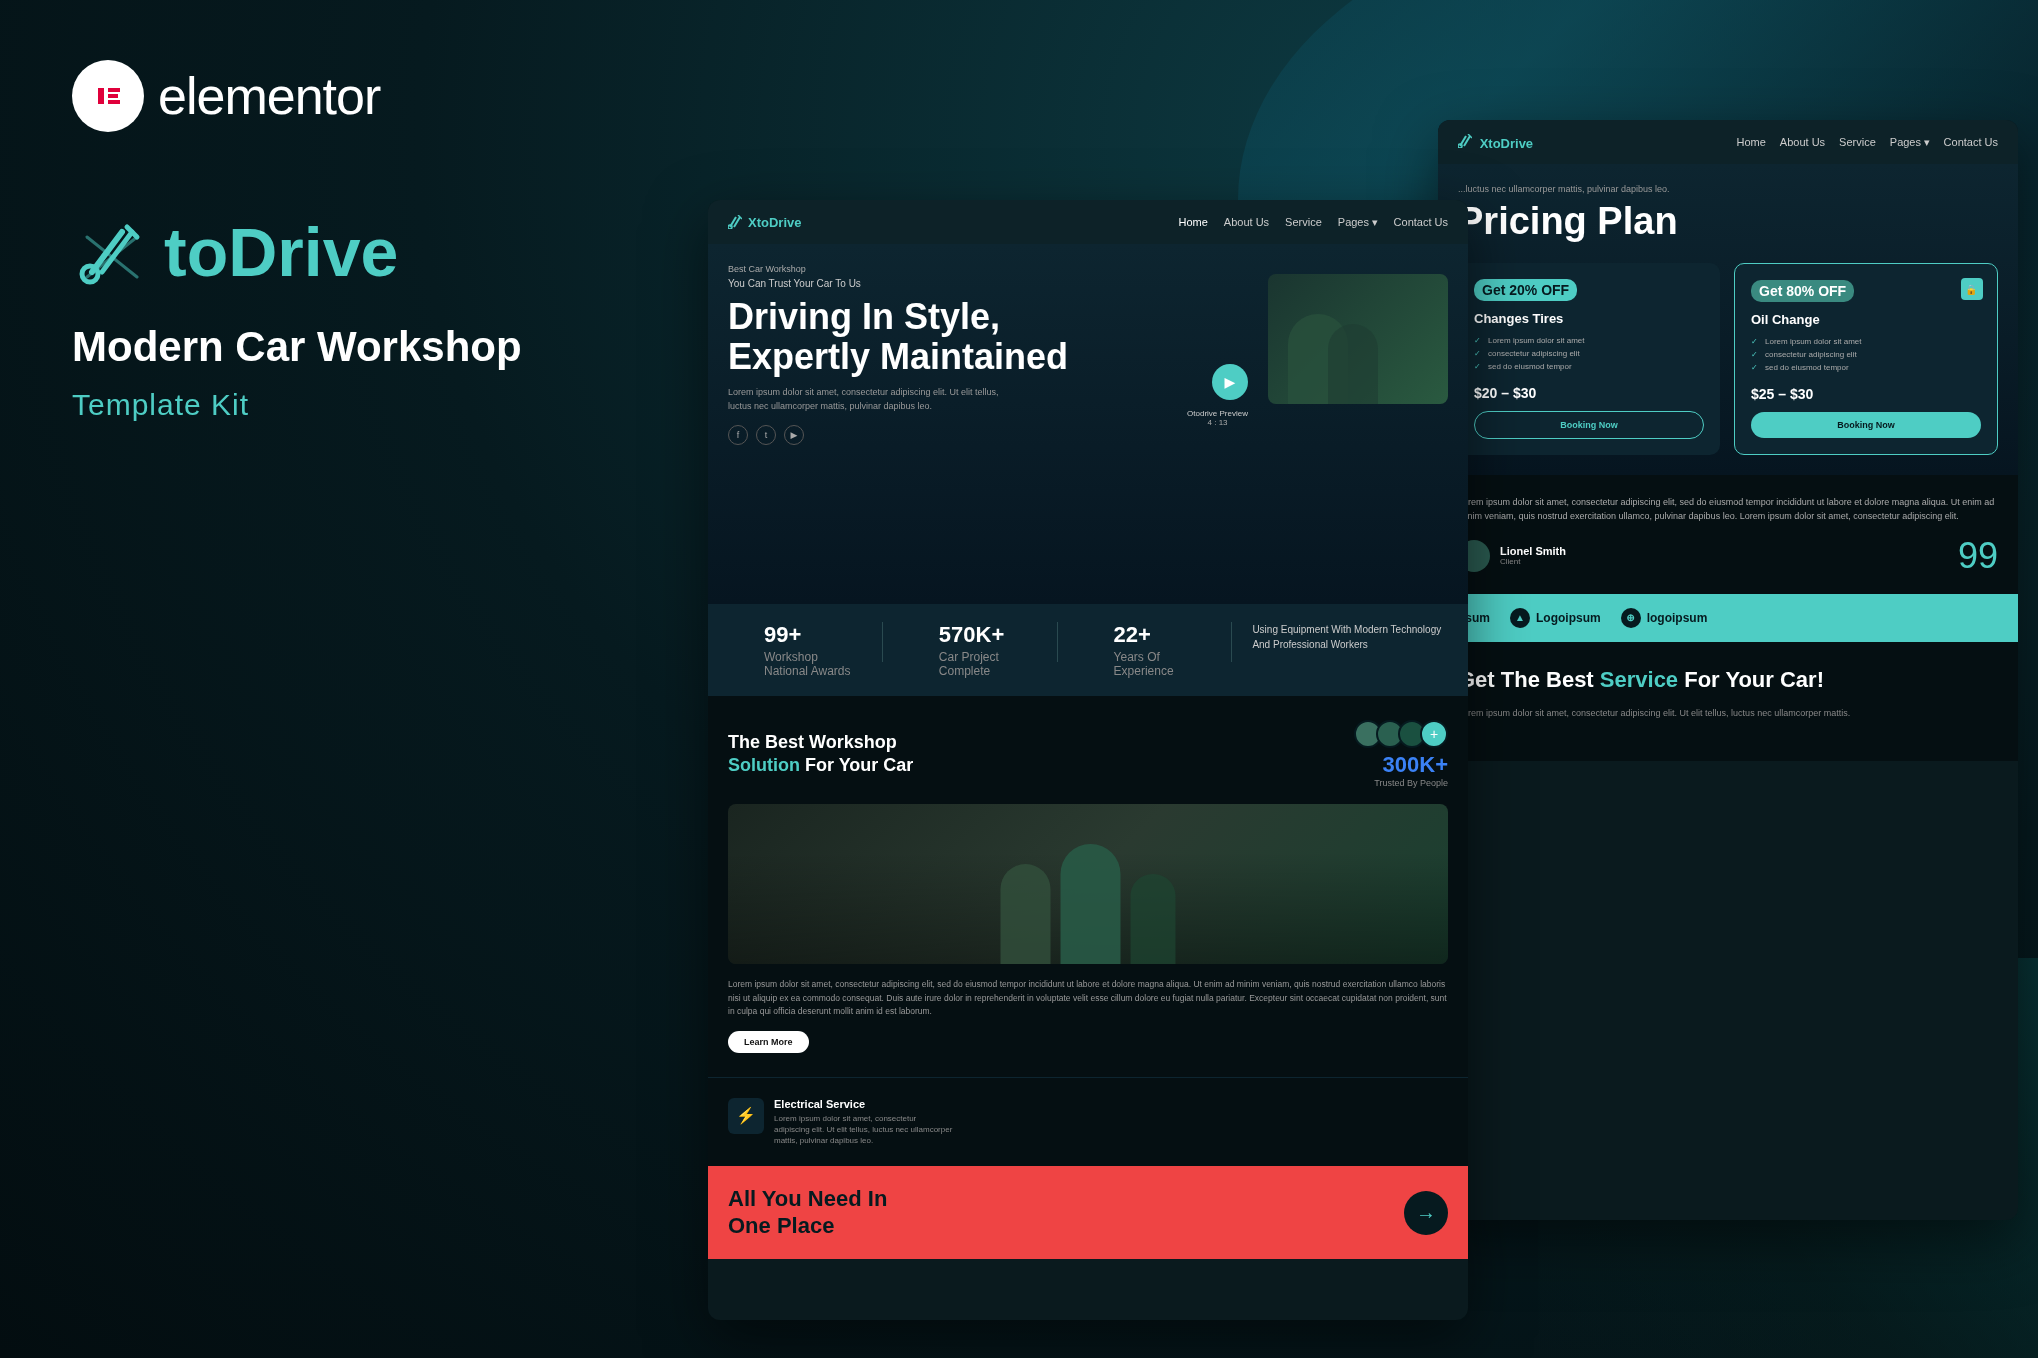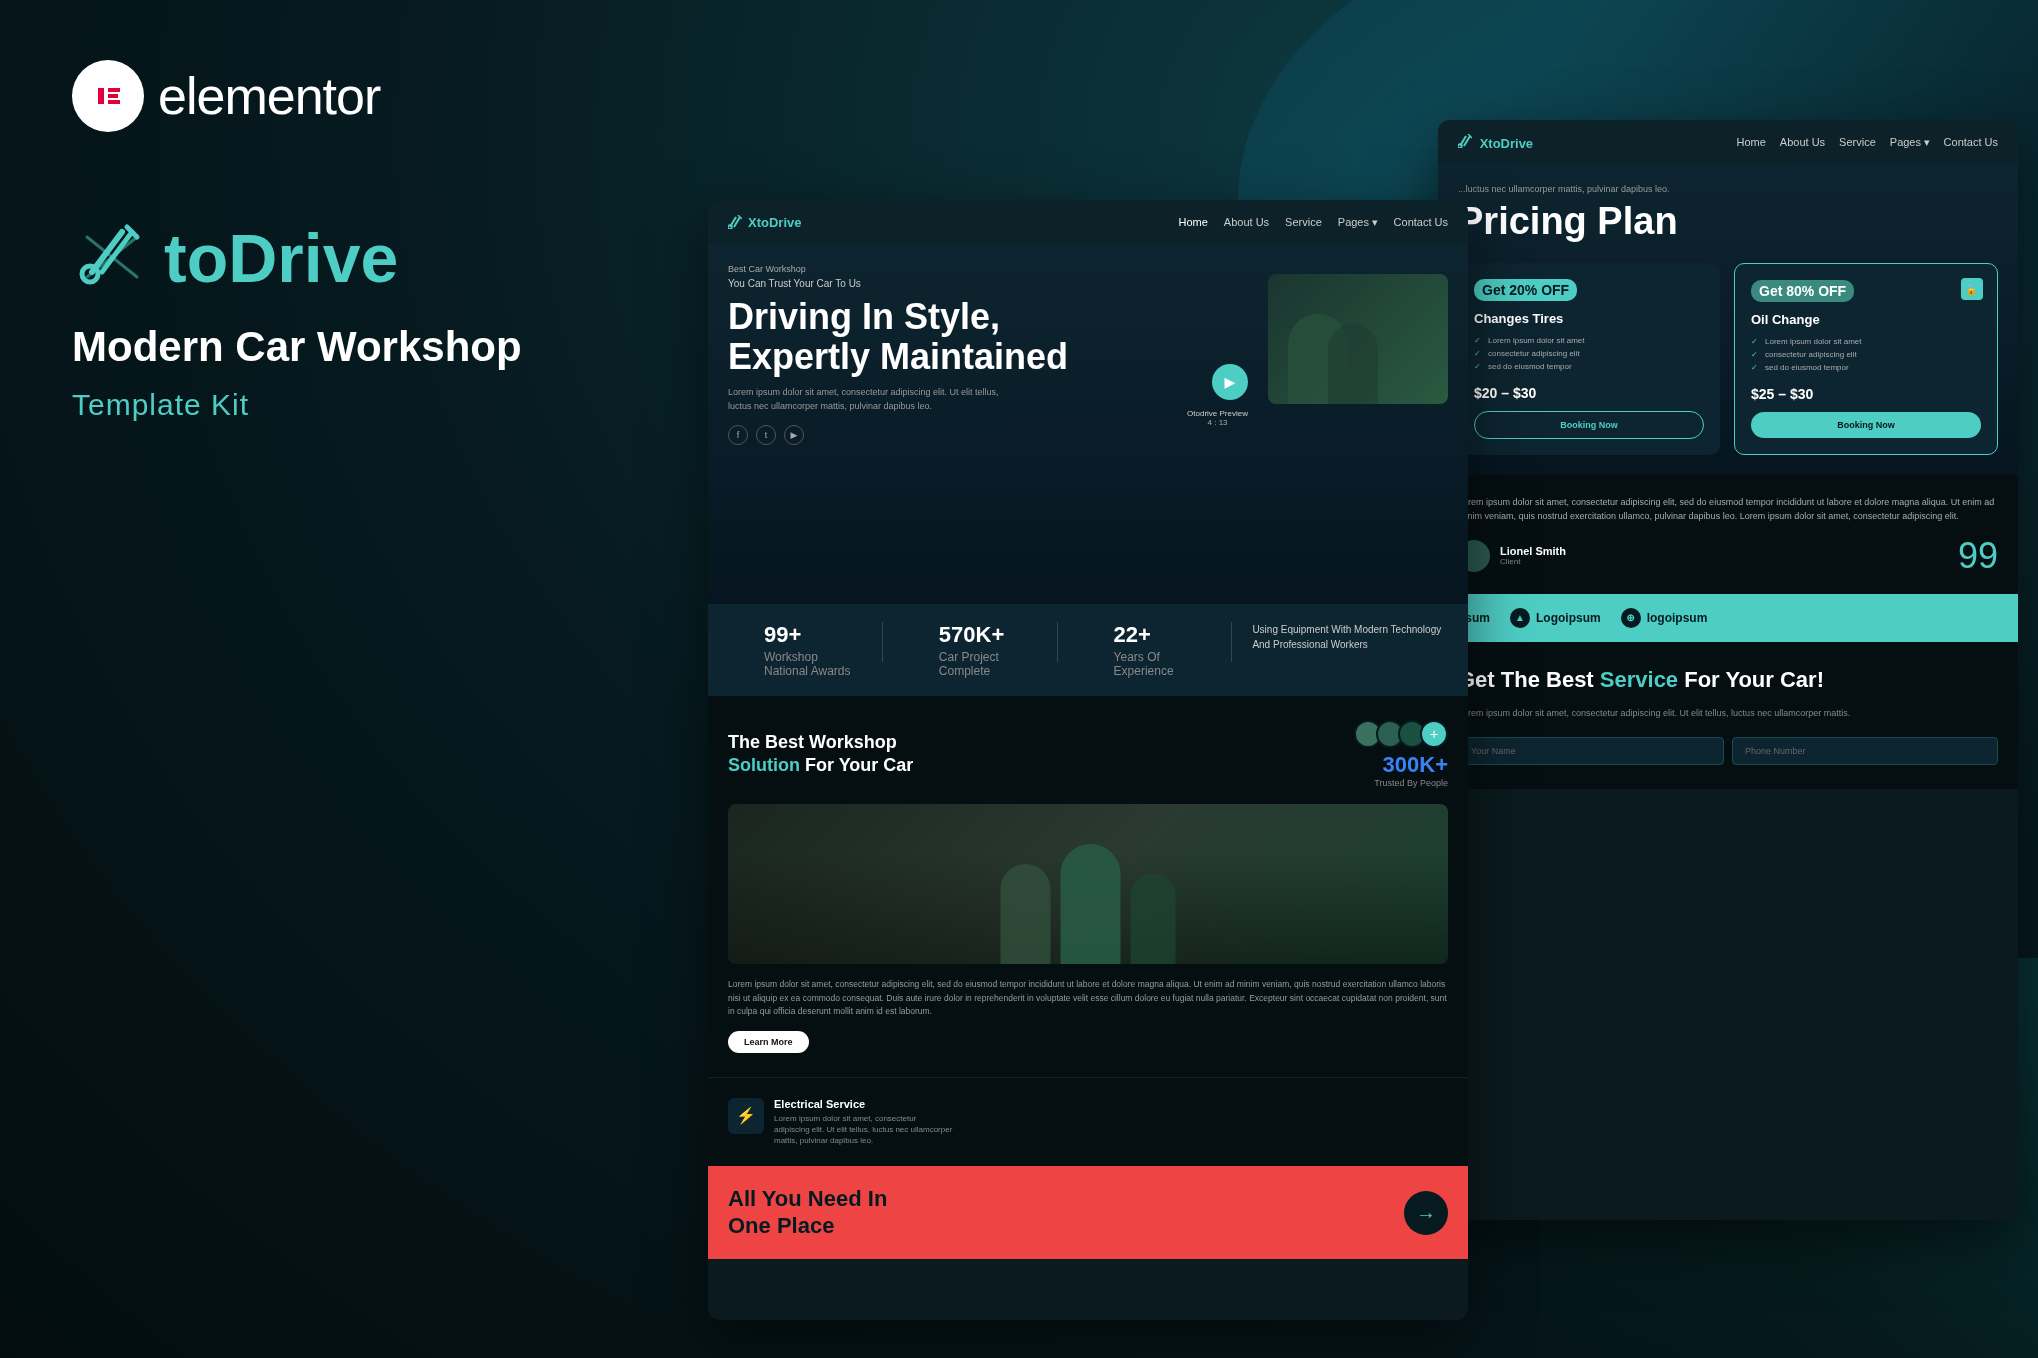--- a/index.html
+++ b/index.html
@@ -72,21 +72,21 @@
     .elementor-text {
       font-size: 52px;
       font-weight: 400;
       color: white;
       letter-spacing: -1px;
     }
 
     
     .brand-logo {
       display: flex;
-      align-items: flex-end;
+      align-items: center;
       gap: 12px;
       margin-bottom: 30px;
     }
     .brand-icon {
       width: 80px;
       height: 80px;
       position: relative;
     }
     .brand-name {
       font-size: 68px;
@@ -790,28 +790,20 @@
       </div>
     </div>
 
     <div class="cta-section">
       <div class="cta-title">
         <span>Get The Best </span>
         <span class="bold">Service</span>
         <span> For Your Car!</span>
       </div>
       <div class="cta-desc">Lorem ipsum dolor sit amet, consectetur adipiscing elit. Ut elit tellus, luctus nec ullamcorper mattis.</div>
-      <div class="cta-form">
-        <div class="cta-input" style="display:flex;align-items:center;color:#666">
-          <span>Your Name</span>
-        </div>
-        <div class="cta-input" style="display:flex;align-items:center;color:#666">
-          <span>Phone Number</span>
-        </div>
-      </div>
     </div>
   </div>
 
   <div class="main-preview">
 
     <div class="preview-nav">
       <div class="preview-nav-logo">
         <svg width="14" height="14" viewBox="0 0 14 14">
           <line x1="2" y1="12" x2="8" y2="2" stroke="#4ecdc4" stroke-width="2"></line>
           <circle cx="2" cy="12" r="2" fill="none" stroke="#4ecdc4" stroke-width="1.5"></circle>

